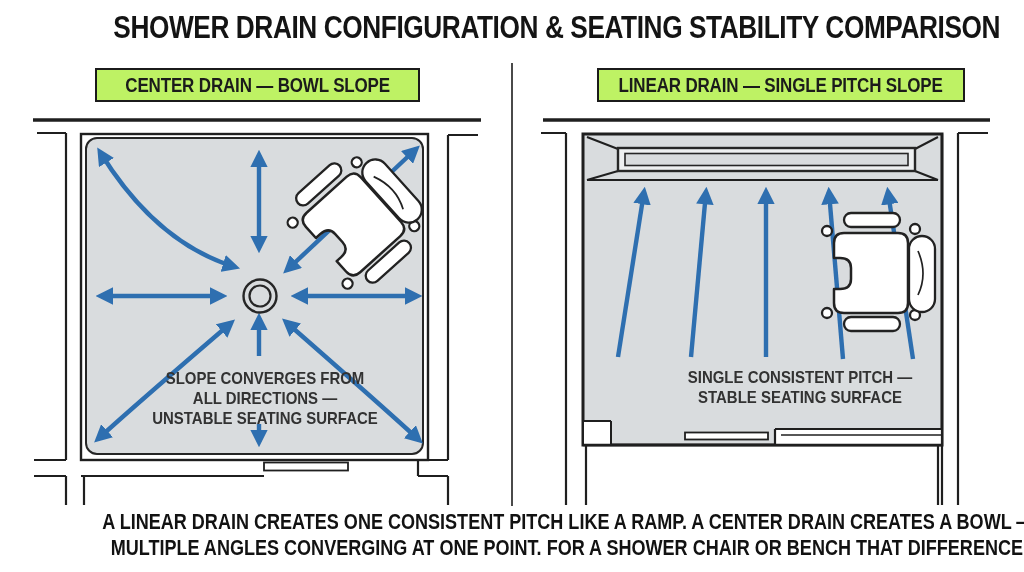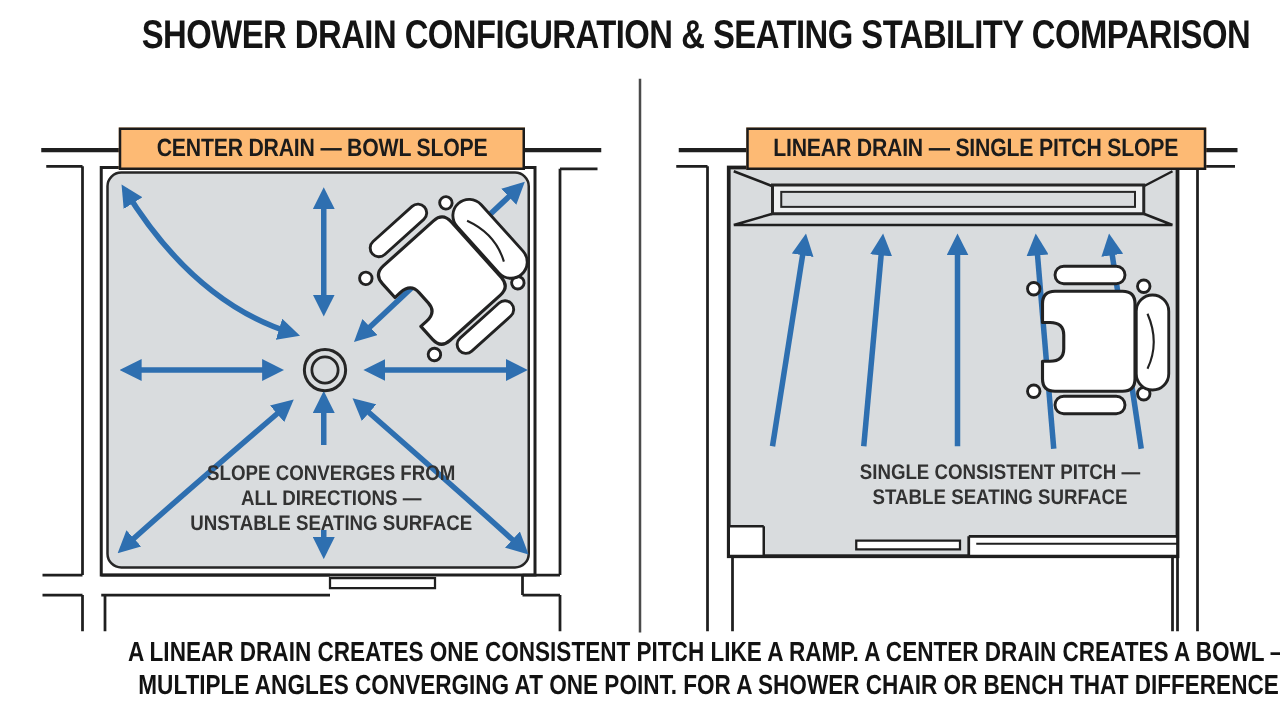--- a/index.html
+++ b/index.html
@@ -9,21 +9,21 @@
   }
   .abs{position:absolute;}
   .cond{transform:scaleX(0.82);transform-origin:center;white-space:nowrap;}
   .cond88{transform:scaleX(0.88);transform-origin:center;white-space:nowrap;}
   .title{
     left:0;top:9px;width:1024px;text-align:center;
     font-size:32px;font-weight:700;letter-spacing:-0.5px;color:#141414;padding-left:16px;
   }
   .hdrbox{
     border:2.5px solid #1b1b1b;display:flex;align-items:center;justify-content:center;
-    background:#fdba74;box-sizing:border-box;margin-top:34px;
+    background:#bef264;box-sizing:border-box;
   }
   .hdrtext{font-size:20px;font-weight:700;letter-spacing:-0.2px;color:#1b1b1b;
     transform:scaleX(0.85);transform-origin:center;white-space:nowrap;}
   .floorlabel{
     text-align:center;font-size:17px;font-weight:700;line-height:20px;color:#323232;
   }
   .caption{
     left:0;width:1024px;text-align:center;font-size:22px;font-weight:700;color:#121212;
   }
   .divider{

